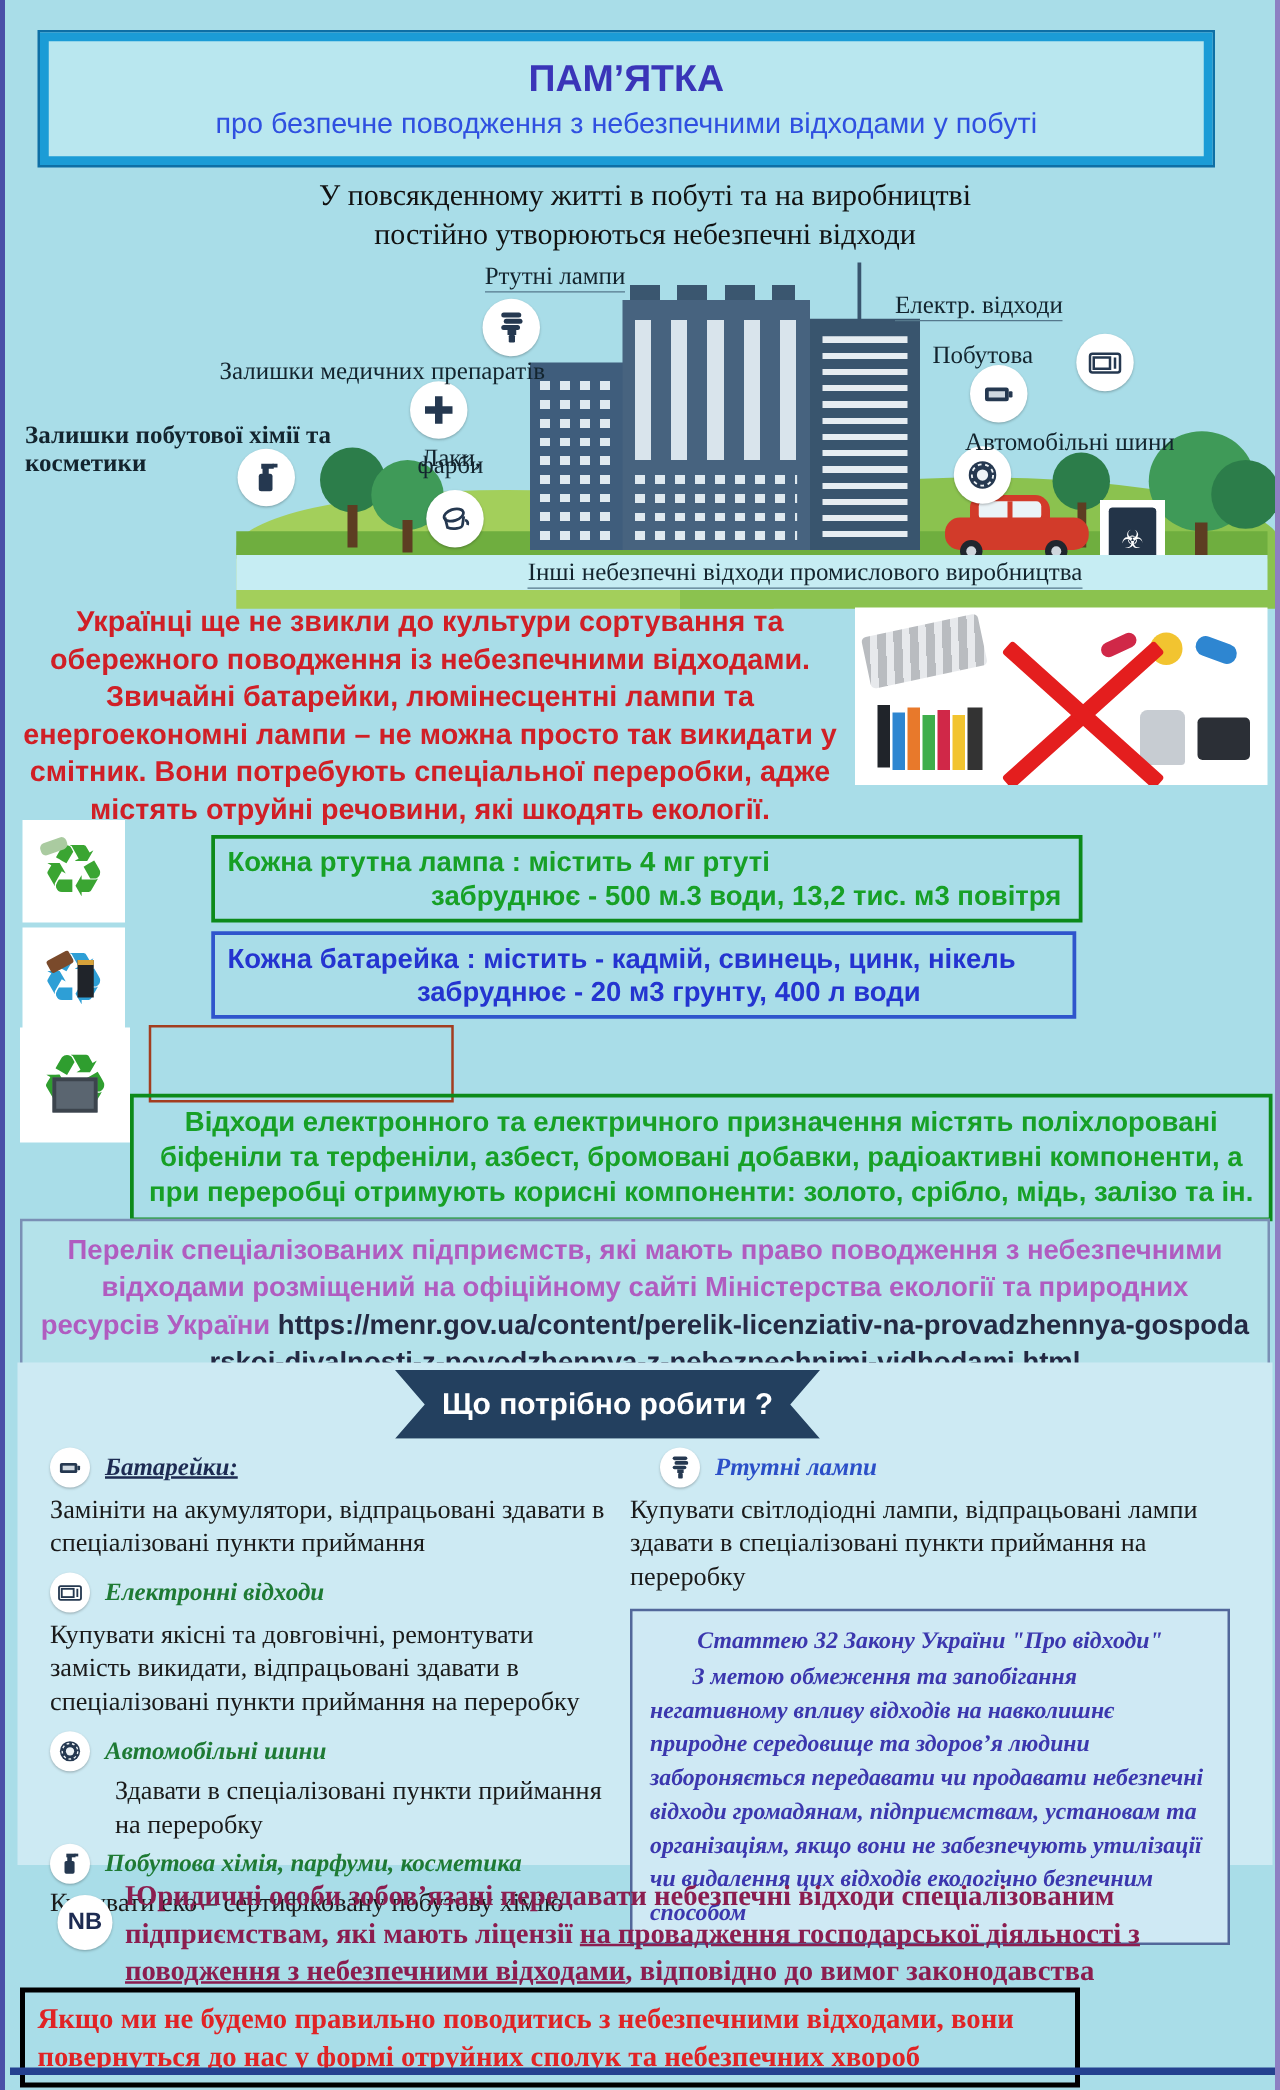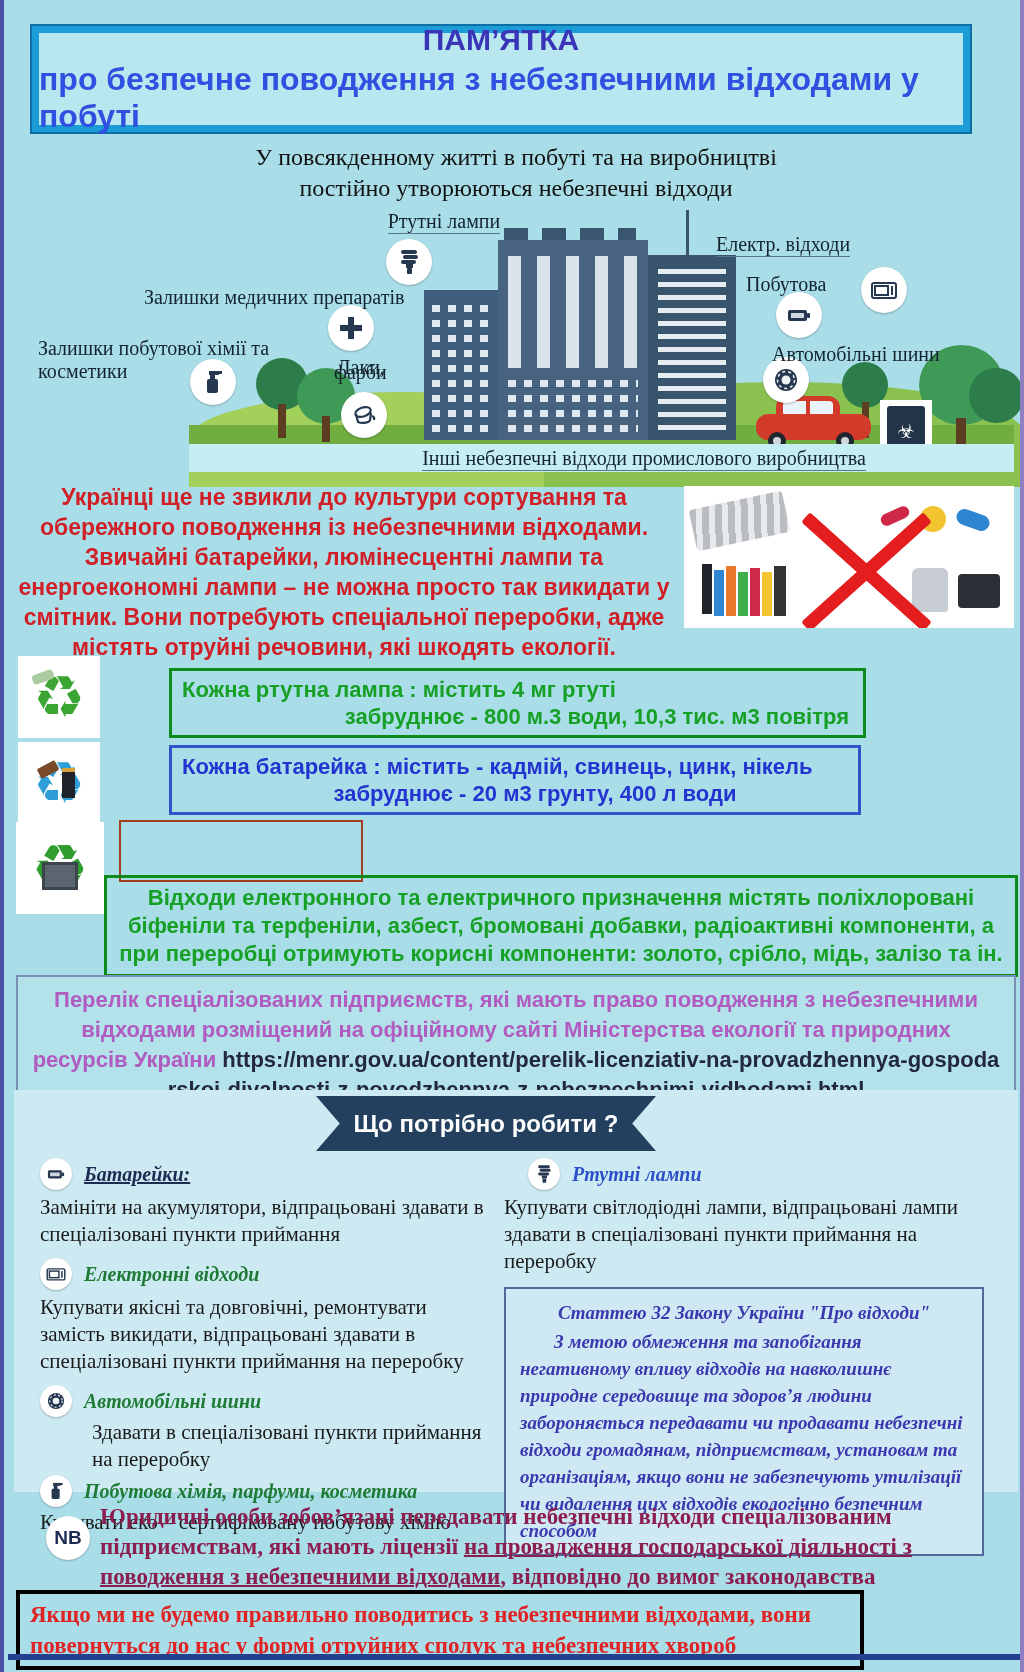--- a/index.html
+++ b/index.html
@@ -7,21 +7,21 @@
   .poster{position:relative;width:1024px;height:1672px;background:#a9dde8;overflow:hidden;
           border-left:4px solid #4a4fa8;border-right:4px solid #8d7fc2;box-sizing:border-box;
           font-family:"Liberation Serif",serif;}
   .abs{position:absolute;}
   
   .title-box{left:28px;top:26px;width:938px;height:106px;background:#b9e7ef;
              border:7px solid #1b9cd6;box-shadow:0 0 0 2px #0e6fa5;box-sizing:border-box;
              display:flex;flex-direction:column;justify-content:center;align-items:center;gap:4px;
              font-family:"Liberation Sans",sans-serif;}
   .title-main{font-size:30px;font-weight:bold;color:#3a35b8;}
-  .title-sub{font-size:32px;font-weight:bold;color:#2f50e0;}
+  .title-sub{font-size:23px;font-weight:normal;color:#2f50e0;}
   .intro{left:0;top:142px;width:1024px;text-align:center;font-size:24px;color:#111;line-height:31px;}
   
   .hill{border-radius:50% 50% 0 0;}
   .strip{left:185px;top:444px;width:825px;height:28px;background:#c6edf3;}
   .bld{position:absolute;}
   .grid-w{position:absolute;background:repeating-linear-gradient(90deg,#dfe9ef 0 8px,transparent 8px 16px);
           -webkit-mask:repeating-linear-gradient(0deg,#000 0 7px,transparent 7px 15px);
           mask:repeating-linear-gradient(0deg,#000 0 7px,transparent 7px 15px);}
   .cols-w{position:absolute;background:repeating-linear-gradient(90deg,#d9e4ec 0 13px,transparent 13px 29px);}
   .rows-w{position:absolute;background:repeating-linear-gradient(0deg,#e6edf2 0 5px,transparent 5px 13px);}
@@ -208,22 +208,22 @@
   </div>
   <div class="cico" style="left:759px;top:357px;">
     <svg viewBox="0 0 30 30">
         <circle cx="15" cy="15" r="11" fill="#253850"></circle>
         <circle cx="15" cy="15" r="8.5" fill="none" stroke="#eef3f6" stroke-width="1.5" stroke-dasharray="3 3"></circle>
         <circle cx="15" cy="15" r="4.5" fill="#eef3f6"></circle>
       </svg>
   </div>
 
   <div class="lbl" style="left:370px;top:210px;width:140px;text-align:center;"><span class="ul">Ртутні лампи</span></div>
-  <div class="lbl" style="left:140px;top:286px;width:280px;text-align:left;">Залишки медичних препаратів</div>
-  <div class="lbl" style="left:34px;top:337px;width:320px;">Залишки побутової хімії та косметики</div>
+  <div class="lbl" style="left:152px;top:286px;width:280px;text-align:right;">Залишки медичних препаратів</div>
+  <div class="lbl" style="left:16px;top:337px;width:320px;font-weight:bold;">Залишки побутової хімії та косметики</div>
   <div class="lbl" style="left:333px;top:356px;">Лаки,</div>
   <div class="lbl" style="left:330px;top:361px;">фарби</div>
   <div class="lbl" style="left:712px;top:233px;width:160px;"><span class="ul">Електр. відходи</span></div>
   <div class="lbl" style="left:742px;top:273px;">Побутова</div>
   <div class="lbl" style="left:768px;top:343px;">Автомобільні шини</div>
 
   <div class="abs warning">
     <div class="collage">
       <div style="position:absolute;left:8px;top:14px;width:95px;height:42px;background:repeating-linear-gradient(100deg,#b9bcc0 0 7px,#e7e9ec 7px 13px);transform:rotate(-12deg);border-radius:4px;"></div>
       <div style="position:absolute;left:18px;top:78px;width:10px;height:50px;background:#20242a;"></div>
@@ -254,21 +254,21 @@
     <div style="position:absolute;left:20px;top:22px;width:20px;height:11px;background:#7a4a2b;border-radius:2px;transform:rotate(-28deg);"></div>
   </div>
   <div class="sq" style="left:12px;top:822px;width:88px;height:92px;">
     <span class="recy" style="font-size:64px;color:#2f9e2f;">♻</span>
     <div style="position:absolute;left:26px;top:40px;width:30px;height:22px;background:#5a6570;border:3px solid #3c444d;"></div>
   </div>
   <div class="abs artifact"></div>
 
   <div class="fact fact-green" style="left:165px;top:668px;width:697px;">
     <div>Кожна ртутна лампа : містить 4 мг ртуті</div>
-    <div class="l2r">забруднює - 800 м.3 води, 10,3 тис. м3 повітря</div>
+    <div class="l2r">забруднює - 500 м.3 води, 13,2 тис. м3 повітря</div>
   </div>
   <div class="fact fact-blue" style="left:165px;top:745px;width:692px;">
     <div>Кожна батарейка : містить - кадмій, свинець, цинк, нікель</div>
     <div class="l2c">забруднює - 20 м3 грунту, 400 л води</div>
   </div>
   <div class="abs ewaste">Відходи електронного та електричного призначення містять поліхлоровані біфеніли та терфеніли, азбест, бромовані добавки, радіоактивні компоненти, а при переробці отримують корисні компоненти: золото, срібло, мідь, залізо та ін.</div>
 
   <div class="abs registry">
     <span class="purple">Перелік спеціалізованих підприємств, які мають право поводження з небезпечними відходами розміщений на офіційному сайті Міністерства екології та природних ресурсів України</span>
     <span> </span>

